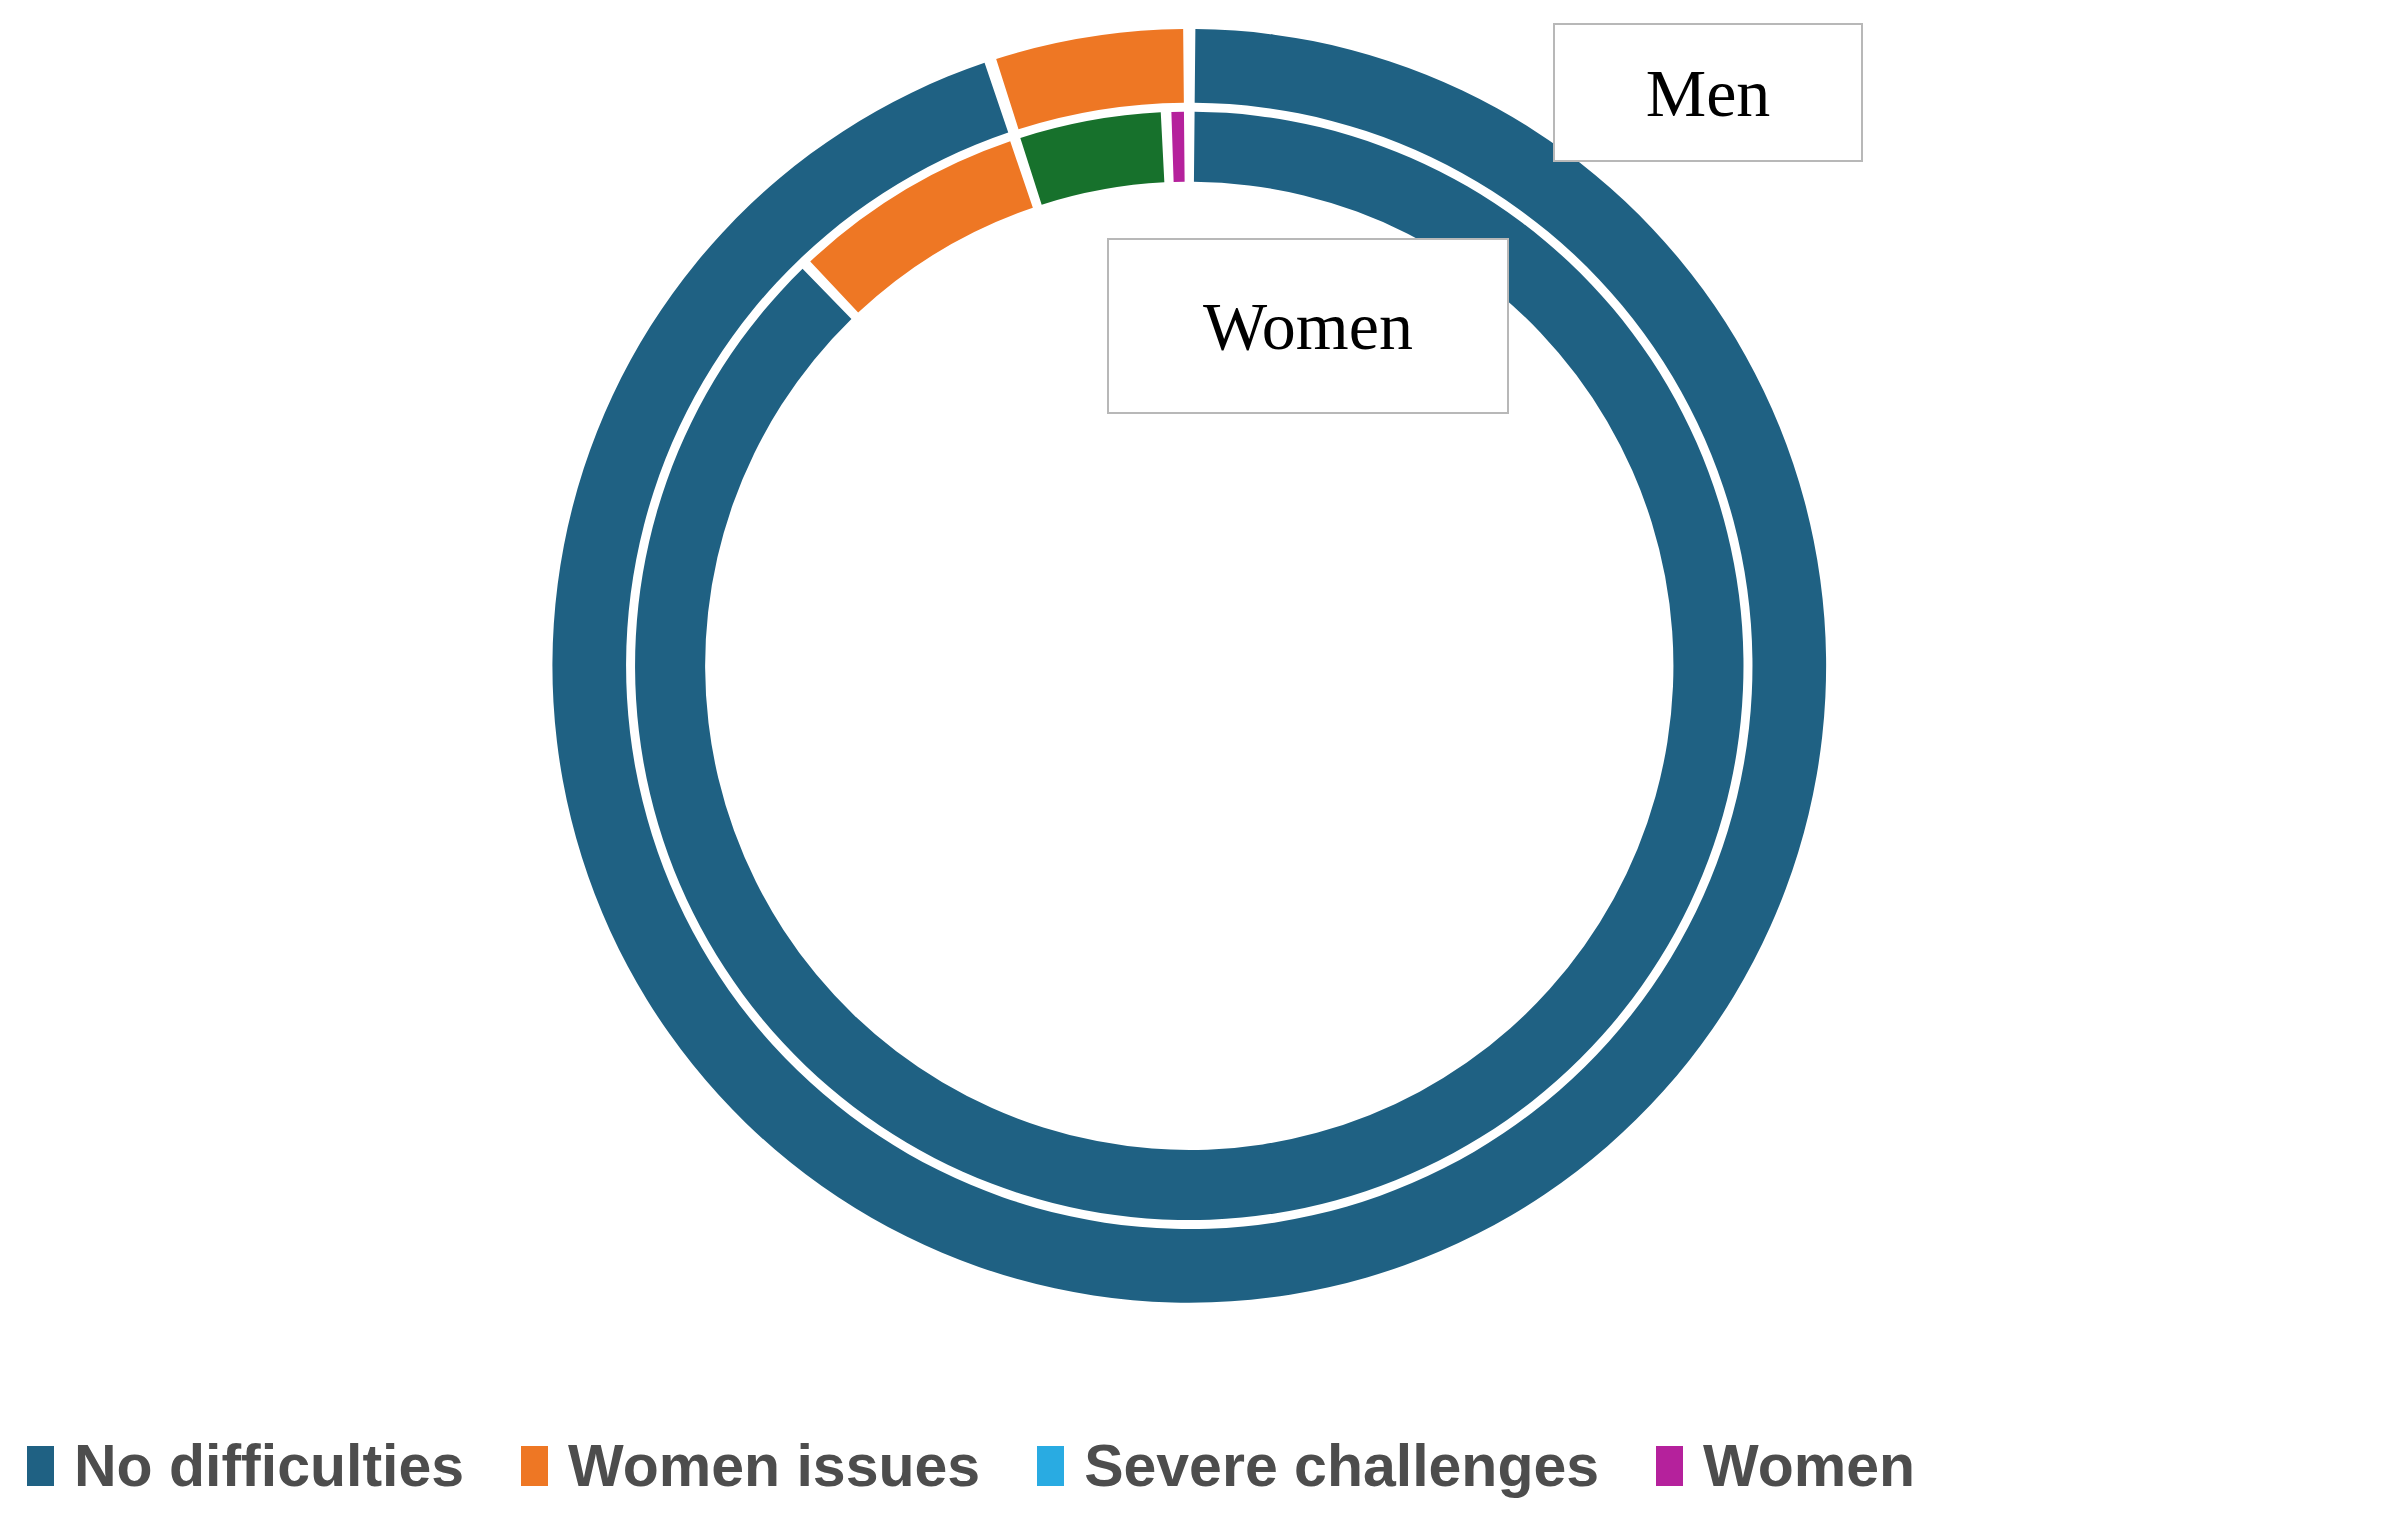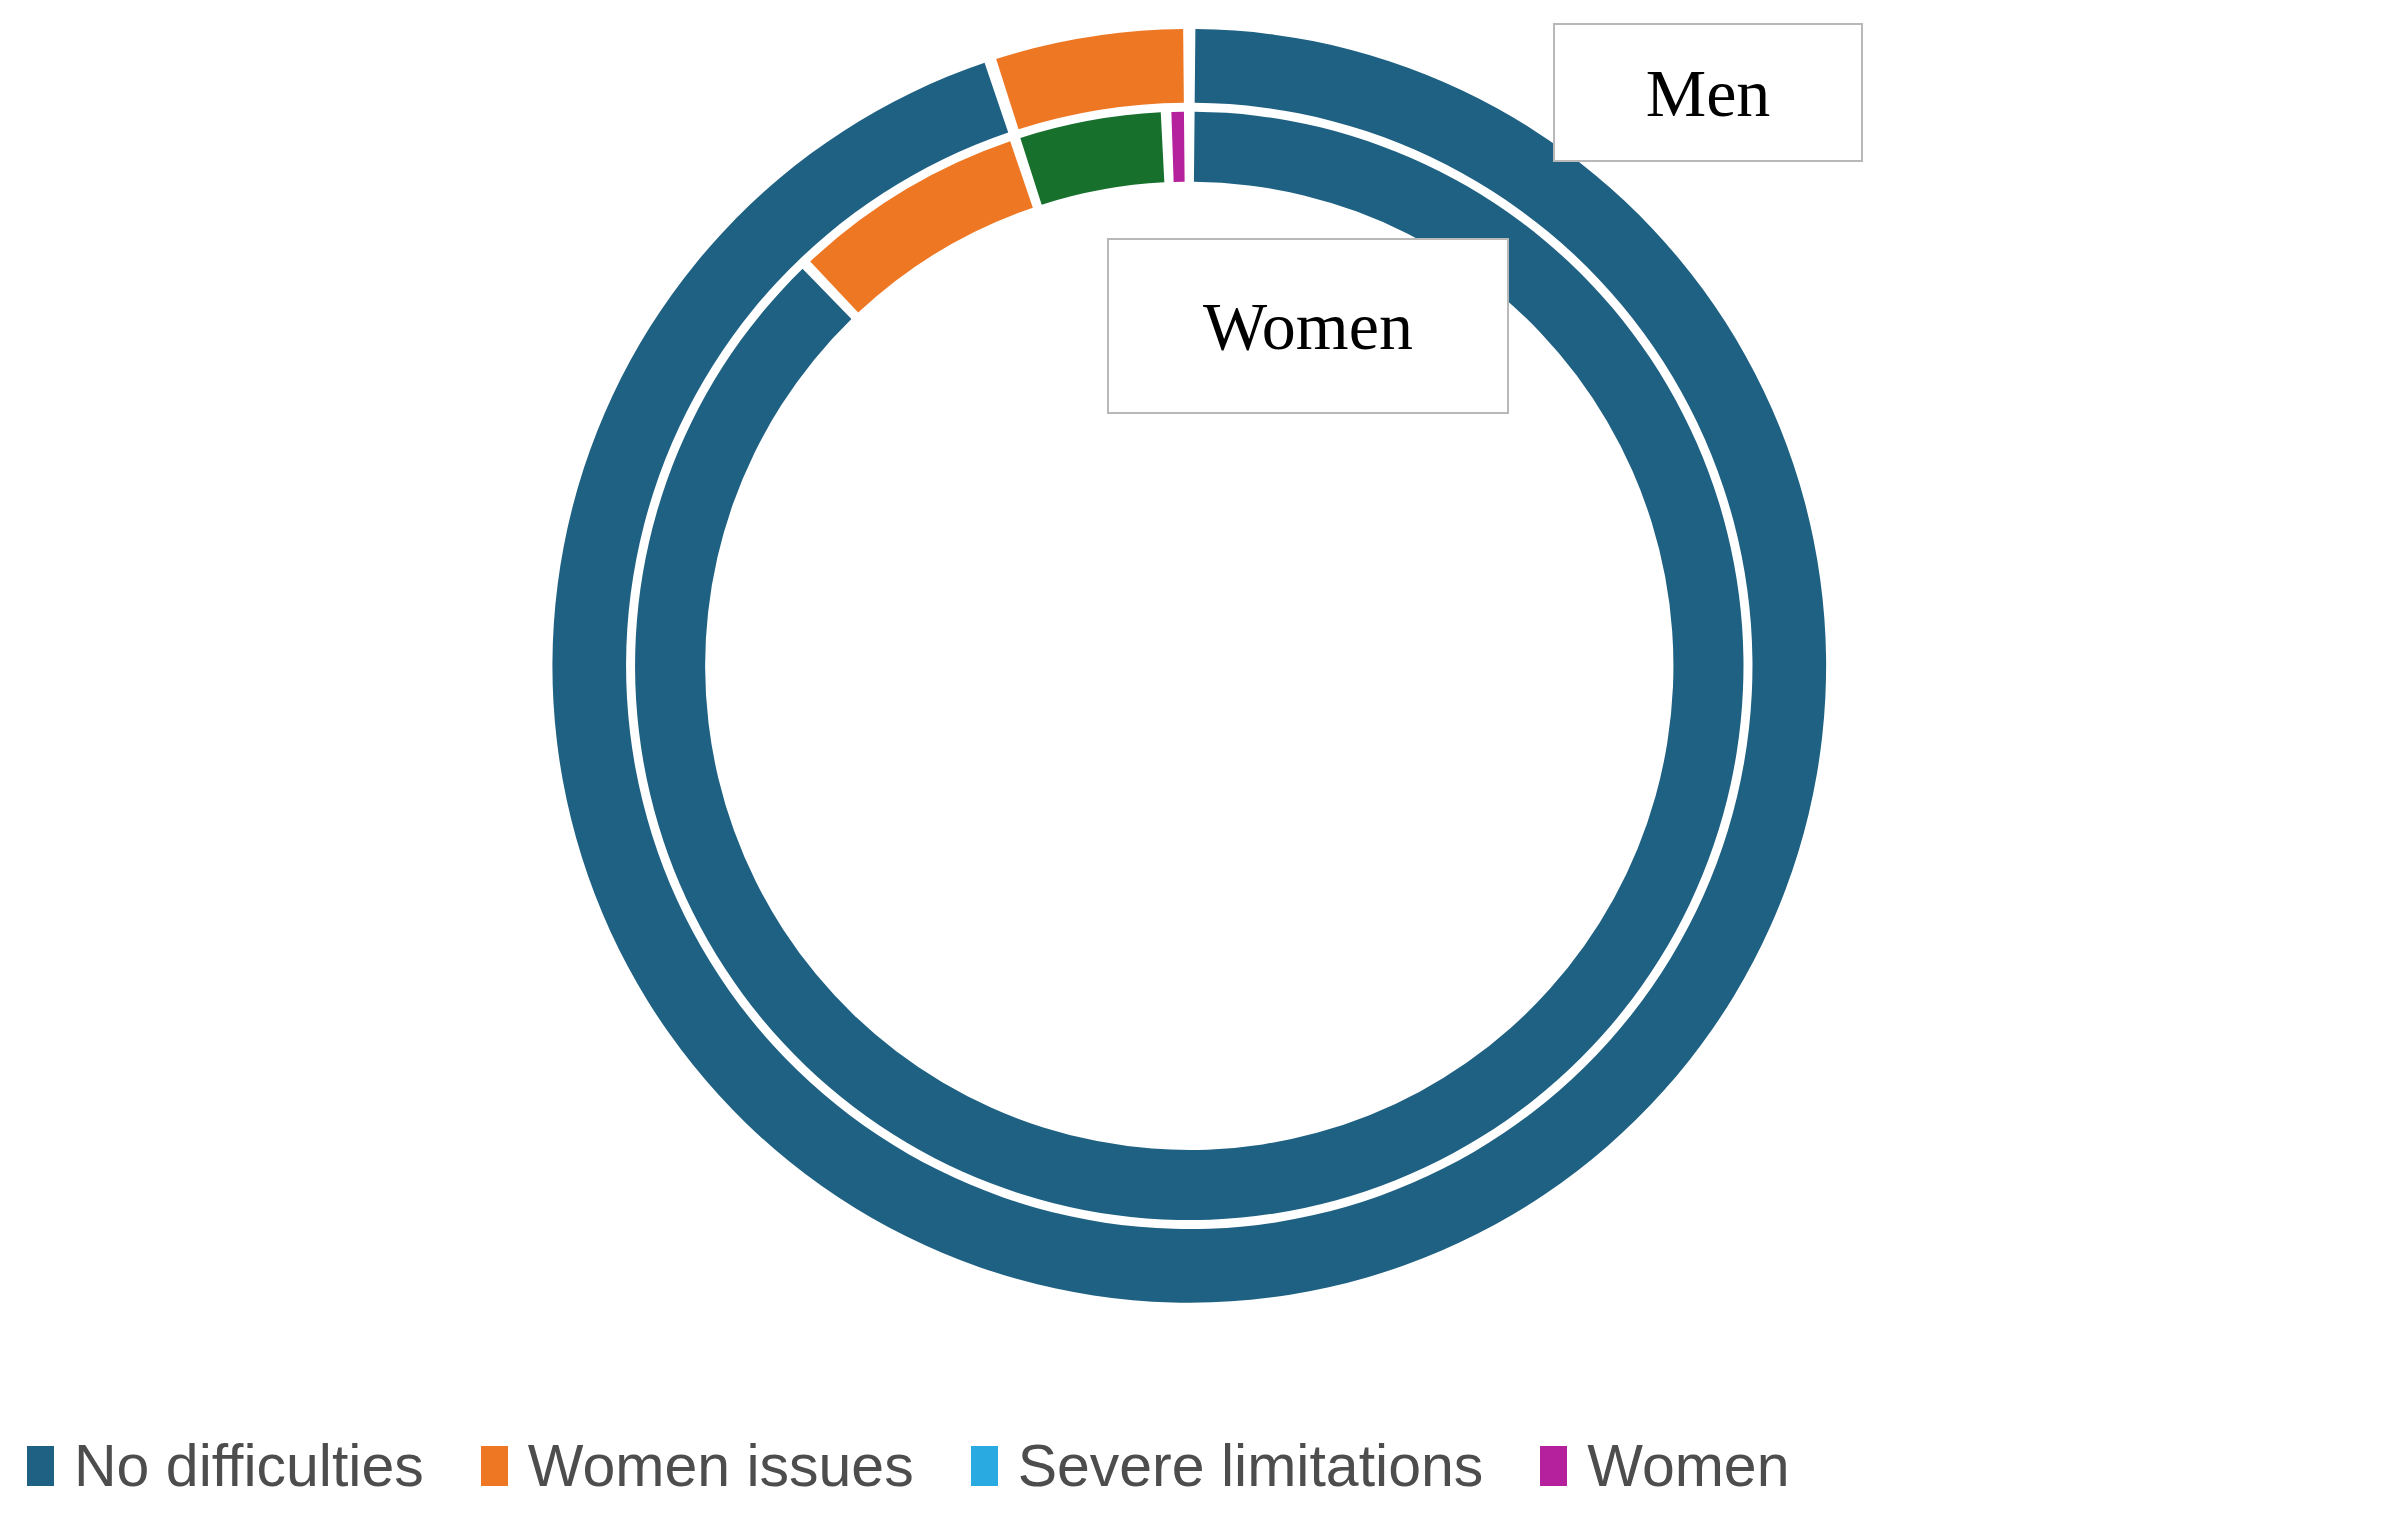--- a/index.html
+++ b/index.html
@@ -77,20 +77,21 @@
     padding-left: 27px;
     box-sizing: border-box;
   }
 
   .legend-item {
     display: flex;
     flex-direction: row;
     align-items: center;
     margin-right: 57px;
     white-space: nowrap;
+    font-weight: bold;
   }
 
   .legend-swatch {
     width: 27px;
     height: 40px;
     margin-right: 20px;
     flex: 0 0 auto;
   }
 
   .legend-label {
@@ -130,21 +131,21 @@
       <div class="legend-item">
         <span class="legend-swatch" style="background: rgb(31, 97, 131);"></span>
         <span class="legend-label">No difficulties</span>
       </div>
       <div class="legend-item">
         <span class="legend-swatch" style="background: rgb(238, 119, 36);"></span>
         <span class="legend-label">Women issues</span>
       </div>
       <div class="legend-item">
         <span class="legend-swatch" style="background: rgb(41, 171, 226);"></span>
-        <span class="legend-label">Severe limitations</span>
+        <span class="legend-label">Severe challenges</span>
       </div>
       <div class="legend-item">
         <span class="legend-swatch" style="background: rgb(181, 33, 156);"></span>
         <span class="legend-label">Women</span>
       </div>
     </div>
 
 </div>
 
 

